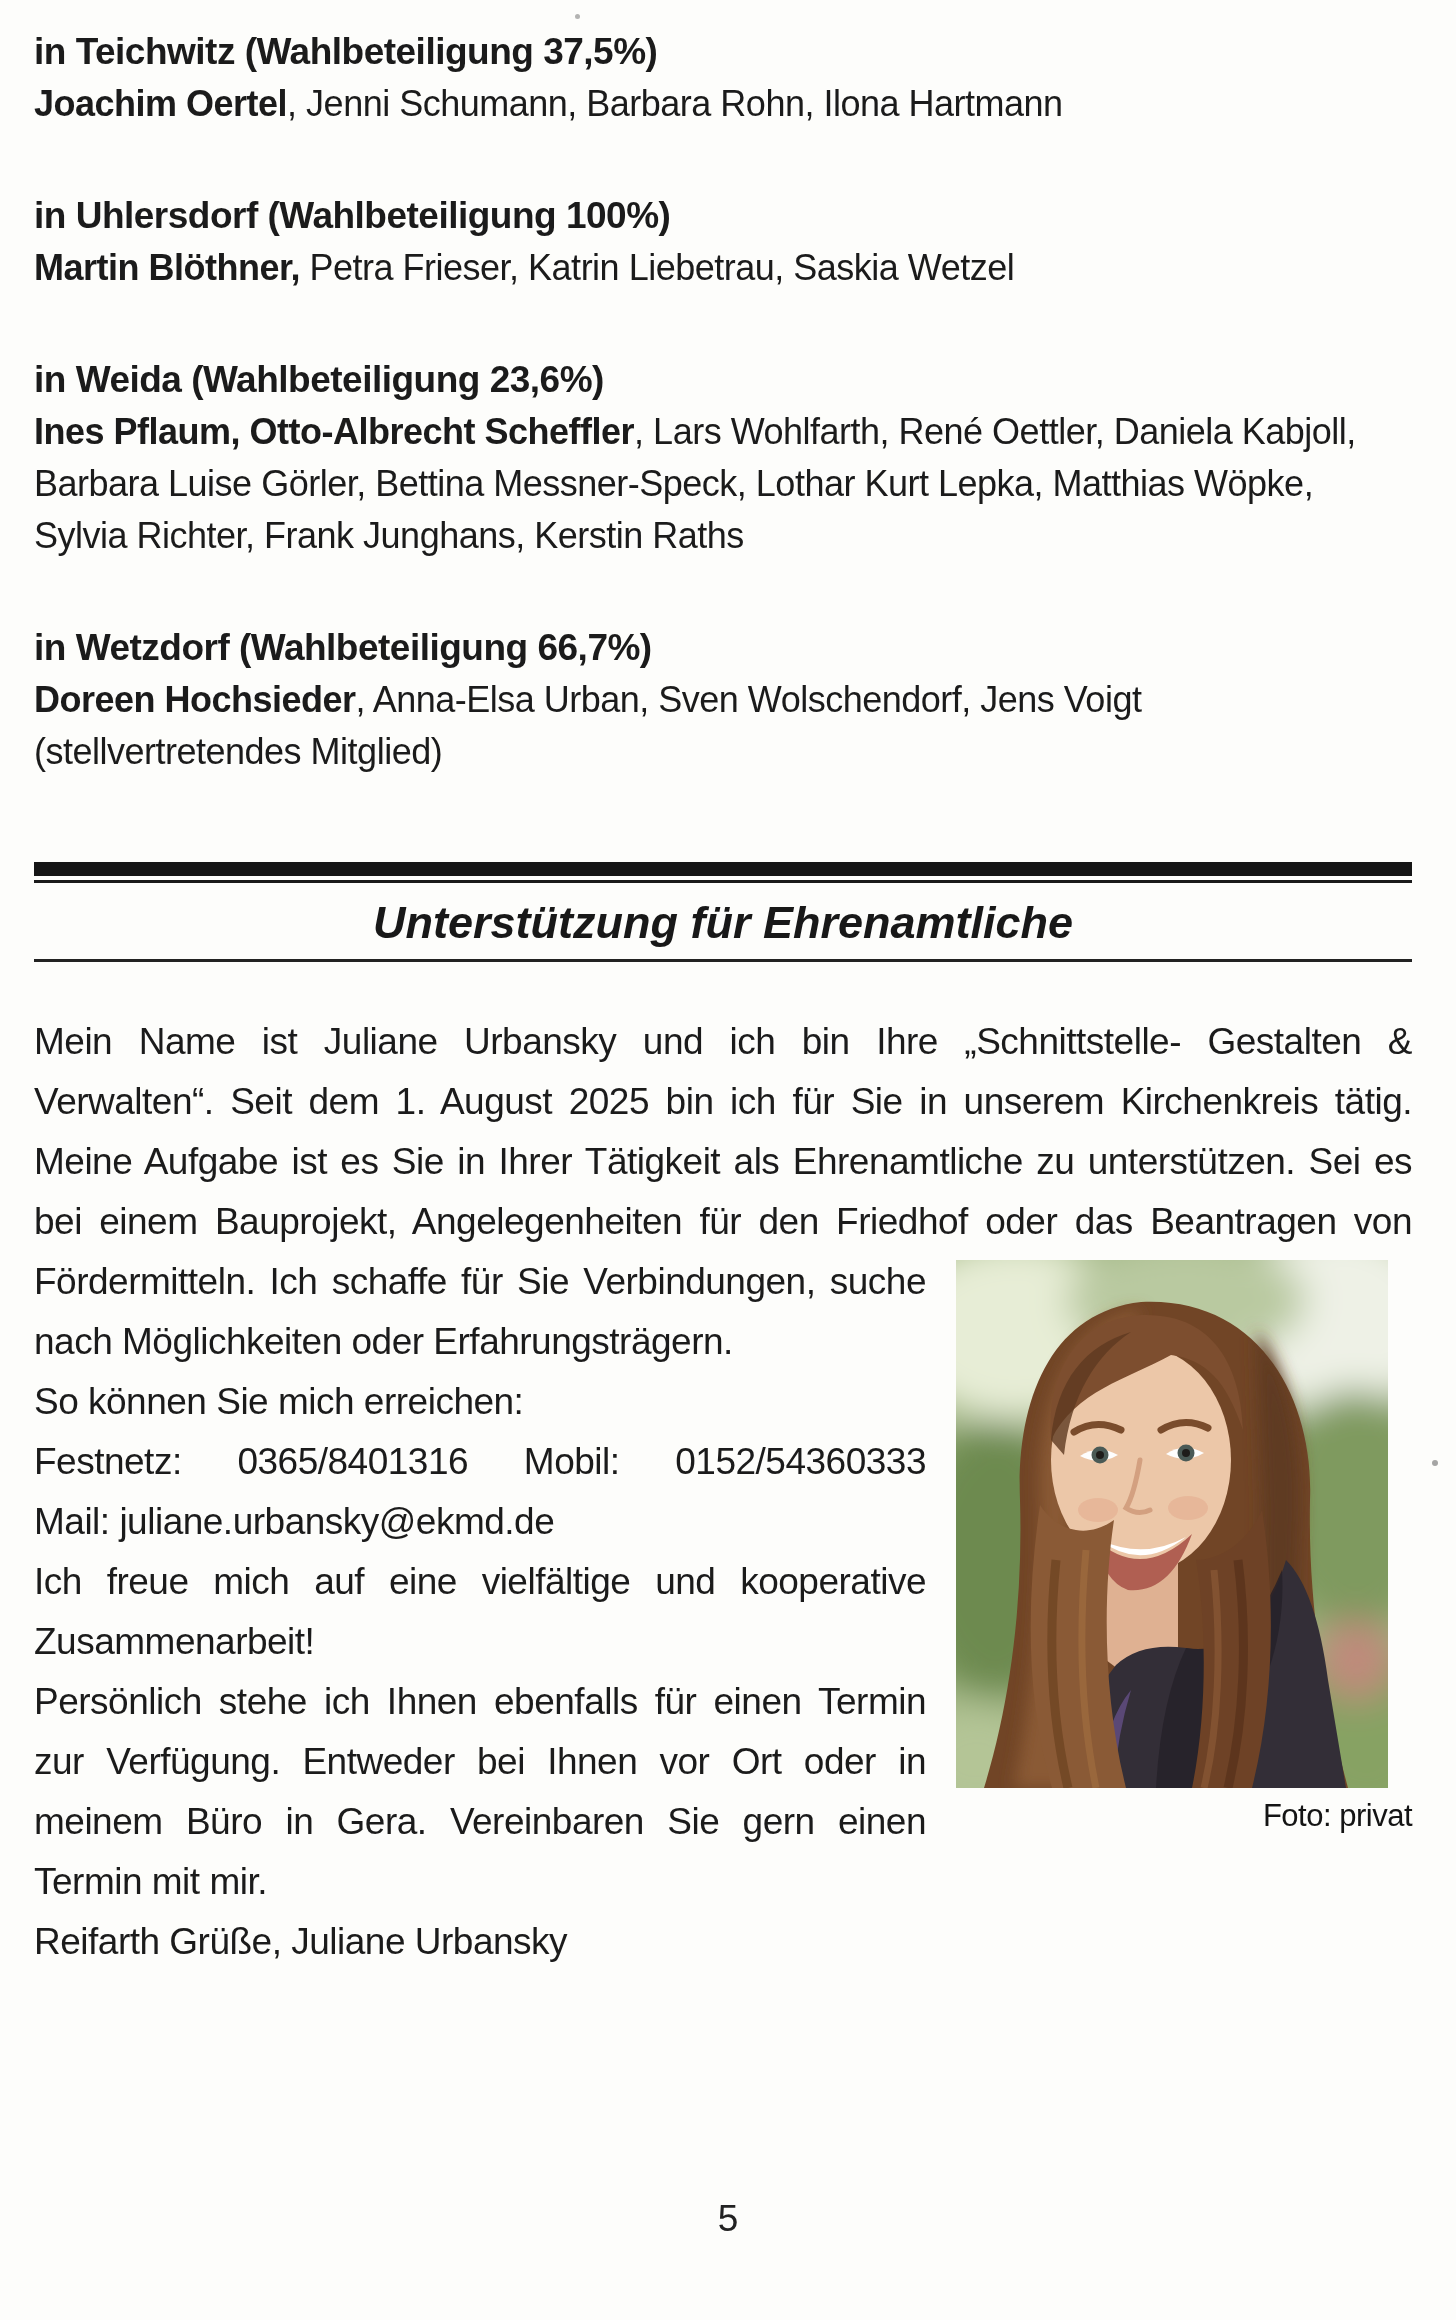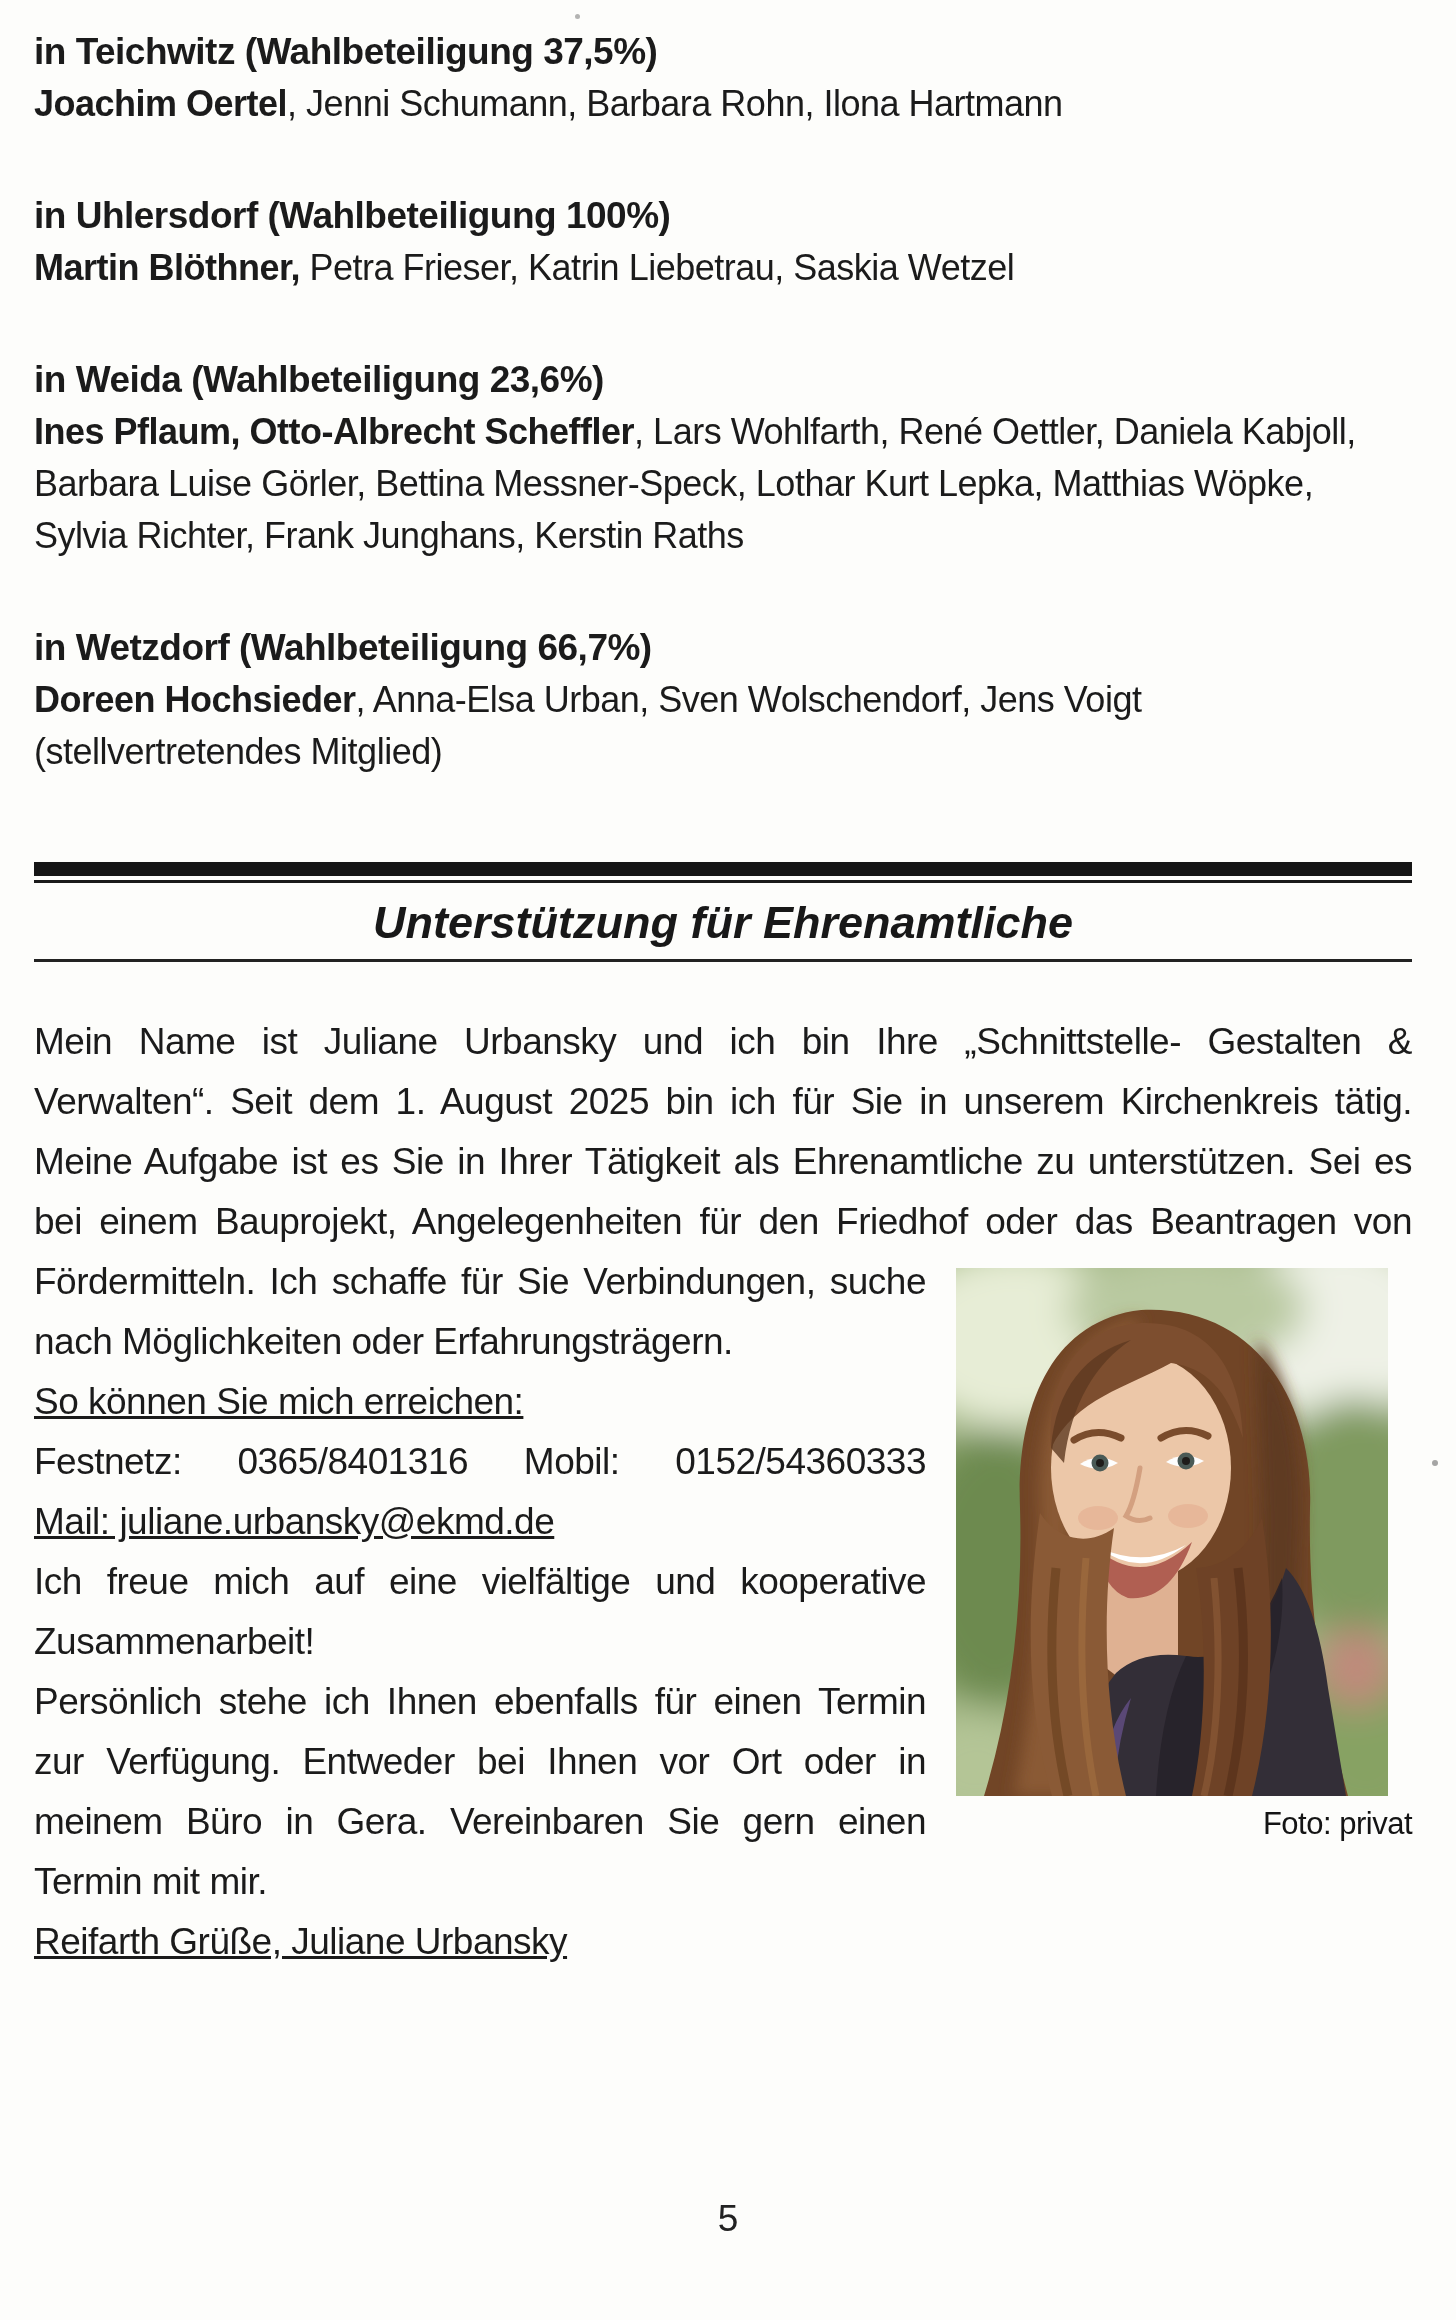--- a/index.html
+++ b/index.html
@@ -50,26 +50,26 @@
     line-height:60px;
     letter-spacing:-0.5px;
     text-align:justify;
   }
   .support-body .block{display:block;text-align:justify;}
   .phone-line{
     display:block;
     text-align:justify;
     text-align-last:justify;
   }
-  .plain-line{display:block;text-align:left;text-decoration:underline;}
+  .plain-line{display:block;text-align:left;}
   
   .photo-float{
     float:right;
     width:456px;
-    margin:16px 0 6px 30px;
+    margin:8px 0 6px 30px;
   }
   .photo-frame{
     width:432px;height:528px;
     overflow:hidden;
     background:#9db37f;
   }
   .photo-frame svg{display:block;filter:blur(0.6px);}
   .photo-caption{
     text-align:right;
     font-size:31px;

